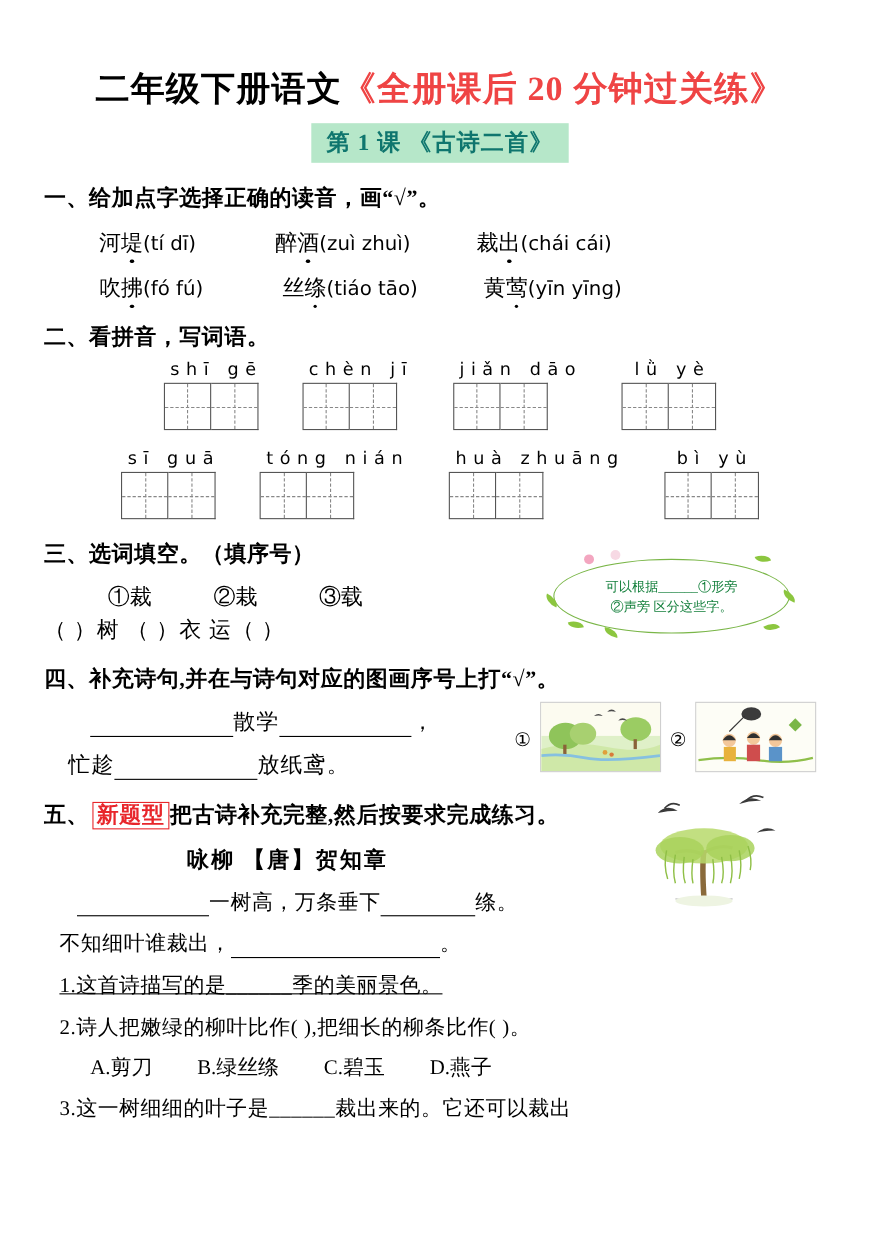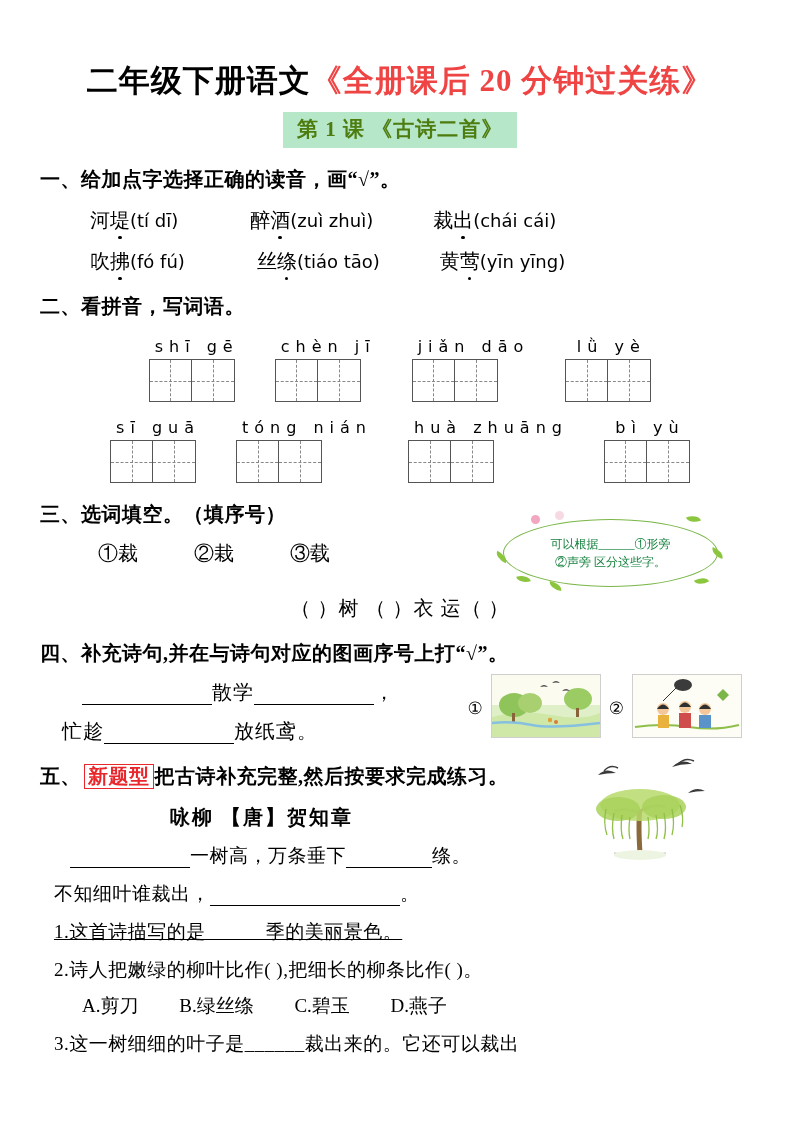--- a/index.html
+++ b/index.html
@@ -45,21 +45,21 @@
     letter-spacing: 1px;
     color: #ef4444;
   }
   .lesson-row {
     display: flex;
     justify-content: center;
     margin-top: 10px;
   }
   .lesson-banner {
     background: #b6e7c9;
-    color: #4d7c0f;
+    color: #0f766e;
     font-weight: bold;
     font-size: 21px;
     padding: 3px 14px 5px 14px;
     letter-spacing: 1px;
   }
 
   
   .content {
     padding: 0 40px;
     box-sizing: border-box;
@@ -113,21 +113,21 @@
   }
   .pyitem .opts { letter-spacing: 0px; }
   .gap-a { width: 72px; }
   .gap-b { width: 60px; }
 
   
   .grid-row {
     display: flex;
     justify-content: center;
     gap: 36px;
-    margin-top: 17px;
+    margin-top: 6px;
   }
   .grid-cell-group { text-align: center; }
   .pinyin-label {
     font-family: "DejaVu Sans", sans-serif;
     font-size: 16px;
     margin-bottom: 3px;
     letter-spacing: 6px;
     padding-left: 6px;
   }
   .tzg {
@@ -159,23 +159,22 @@
   
   .choice-row {
     display: flex;
     padding-left: 58px;
     margin-top: 12px;
     font-size: 20px;
   }
   .choice-row .ci { width: 96px; }
   .blank-row {
     font-size: 20px;
-    margin-top: 28px;
+    margin-top: 3px;
     letter-spacing: 1px;
-    text-align: center;
   }
   .bubble {
     position: absolute;
     right: 42px;
     top: 0;
     width: 215px;
     height: 68px;
   }
   .bubble .oval {
     position: absolute;

